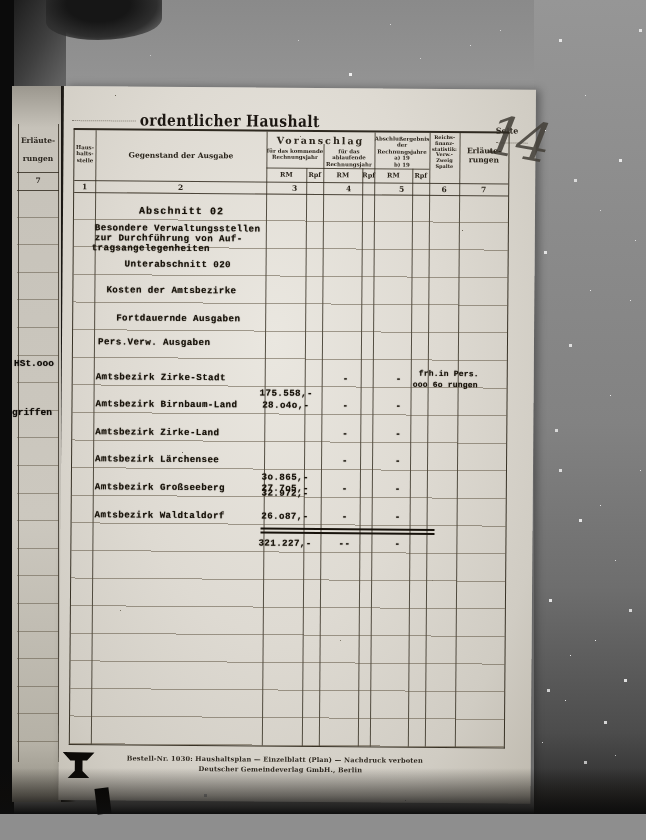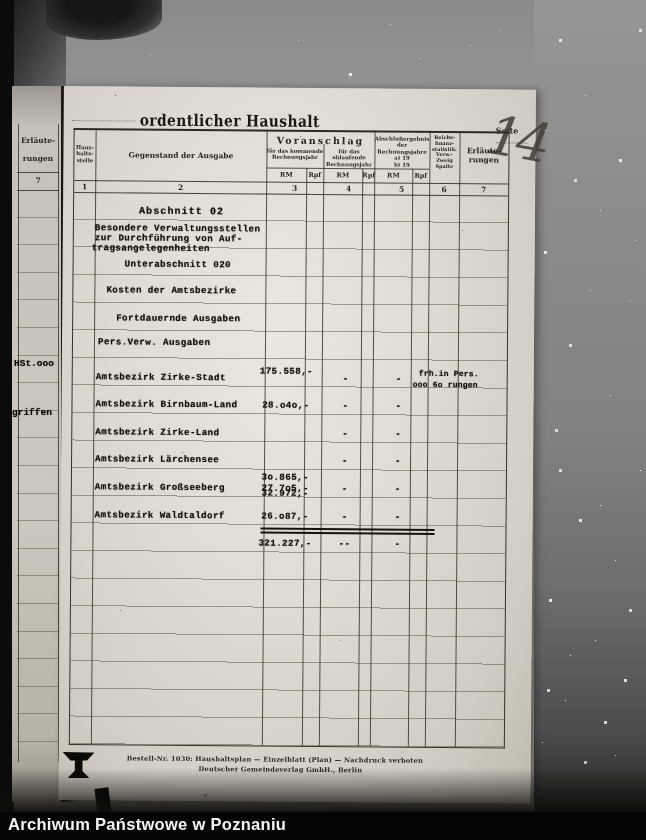--- a/index.html
+++ b/index.html
@@ -185,21 +185,21 @@
     <div class="tw tw-big" style="left:76px;top:119px;">Abschnitt 02</div>
     <div class="tw" style="left:32px;top:136px;">Besondere Verwaltungsstellen</div>
     <div class="tw" style="left:32px;top:146px;">zur Durchführung von Auf-</div>
     <div class="tw" style="left:29px;top:156px;">tragsangelegenheiten</div>
     <div class="tw" style="left:62px;top:172px;">Unterabschnitt 020</div>
     <div class="tw" style="left:44px;top:198px;">Kosten der Amtsbezirke</div>
     <div class="tw" style="left:54px;top:226px;">Fortdauernde Ausgaben</div>
     <div class="tw" style="left:36px;top:250px;">Pers.Verw. Ausgaben</div>
 
     <div class="tw" style="left:34px;top:285px;">Amtsbezirk Zirke-Stadt</div>
-    <div class="tw t-val" style="left:198px;top:278px;">175.558,-</div>
+    <div class="tw t-val" style="left:198px;top:300px;">175.558,-</div>
     <div class="tw t-dash" style="left:271px;top:285px;">-</div>
     <div class="tw t-dash" style="left:324px;top:285px;">-</div>
 
     <div class="tw" style="left:34px;top:312px;">Amtsbezirk Birnbaum-Land</div>
     <div class="tw t-val" style="left:198px;top:312px;">28.o4o,-</div>
     <div class="tw t-dash" style="left:271px;top:312px;">-</div>
     <div class="tw t-dash" style="left:324px;top:312px;">-</div>
 
     <div class="tw" style="left:34px;top:340px;">Amtsbezirk Zirke-Land</div>
     <div class="tw t-val" style="left:198px;top:340px;margin-top:44px;">3o.865,-</div>
@@ -232,16 +232,13 @@
 
     <div class="logo"></div>
     <div class="foot1">Bestell-Nr. 1030: Haushaltsplan — Einzelblatt (Plan) — Nachdruck verboten</div>
     <div class="foot2">Deutscher Gemeindeverlag GmbH., Berlin</div>
   </div>
 
   <div class="speckles"></div>
   <div class="darkspecks"></div>
   <div class="ink-streak"></div>
   <div class="bottom-shade"></div>
-  <div class="bottom-bar">
-    <span>Archiwum Państwowe w Poznaniu</span>
-  </div>
 </div>
 
 </body></html>

